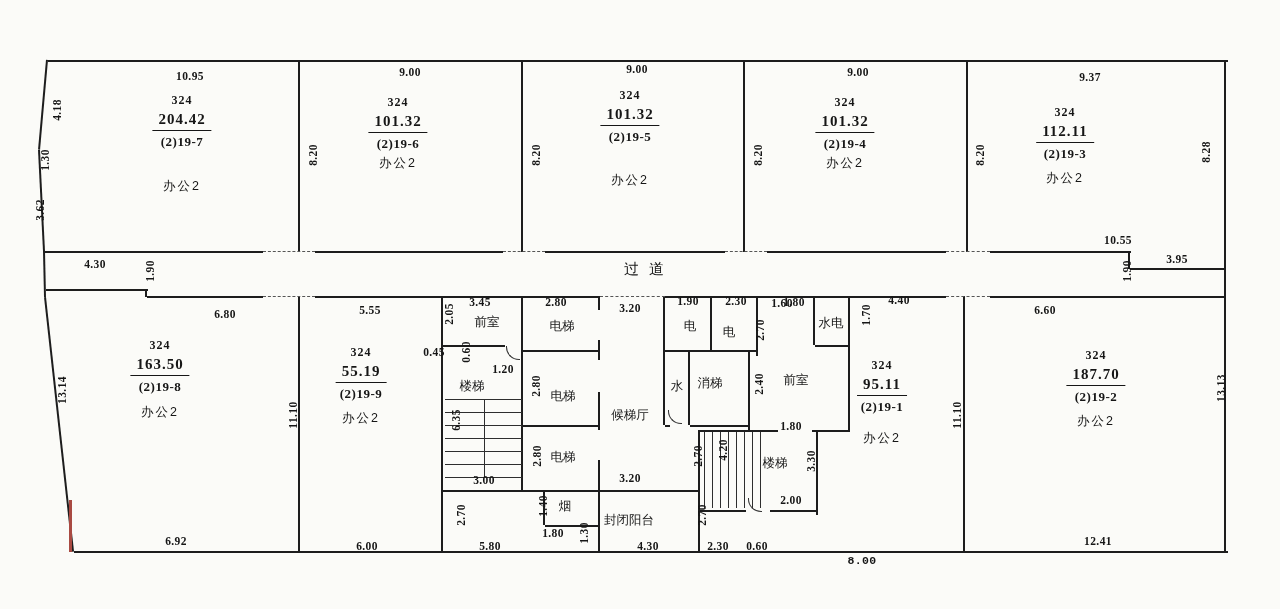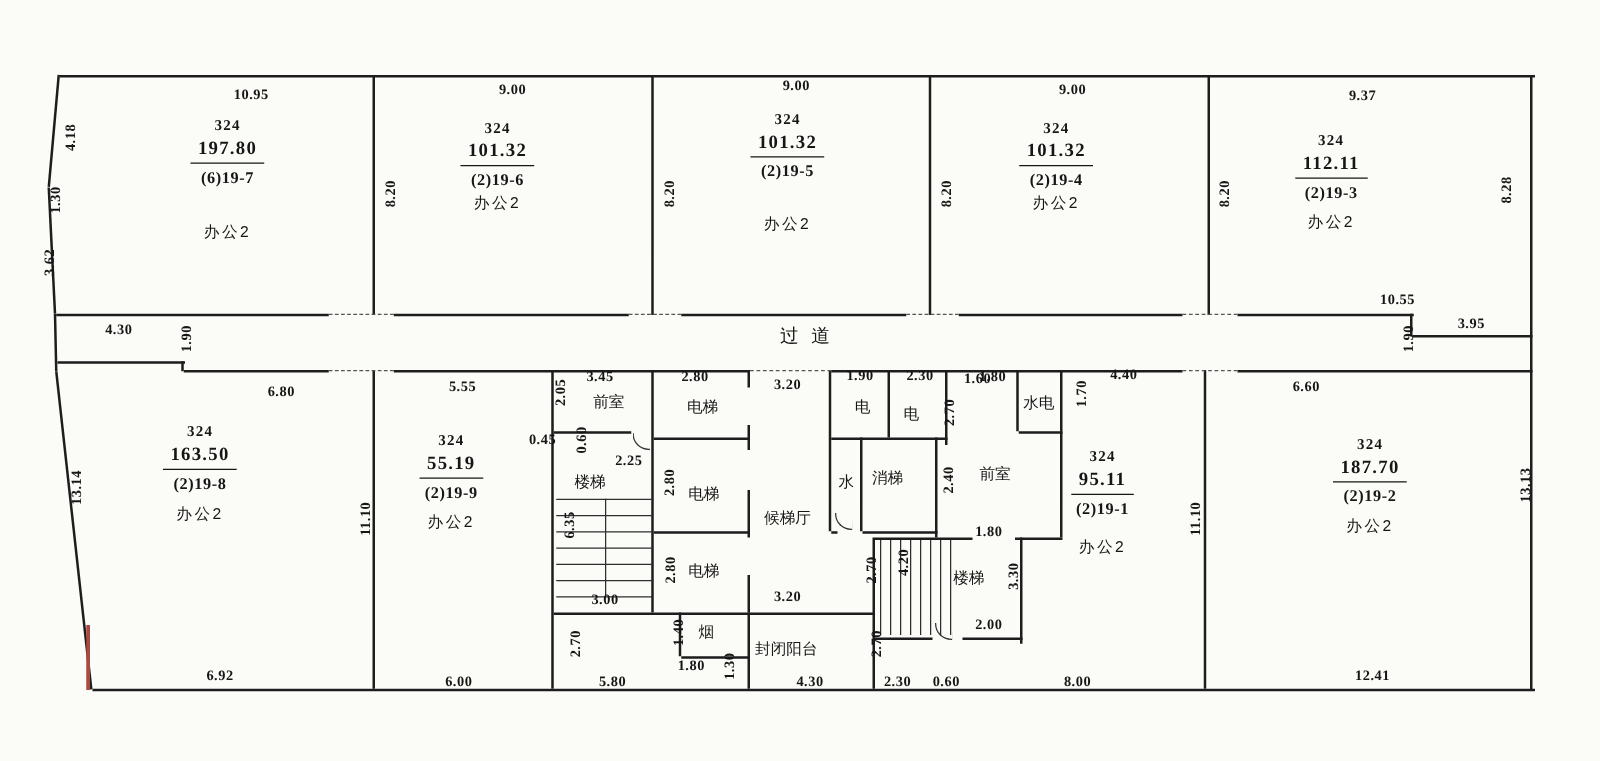--- a/index.html
+++ b/index.html
@@ -128,22 +128,22 @@
     <div class="tread" style="left: 736px; top: 432px; width: 1px; height: 76px;"></div>
     <div class="tread" style="left: 744px; top: 432px; width: 1px; height: 76px;"></div>
     <div class="tread" style="left: 752px; top: 432px; width: 1px; height: 76px;"></div>
     <div class="tread" style="left: 760px; top: 432px; width: 1px; height: 76px;"></div>
     <div class="door-arc" style="left: 506px; top: 346px;"></div>
     <div class="door-arc" style="left: 668px; top: 410px;"></div>
     <div class="door-arc" style="left: 748px; top: 498px;"></div>
     <div class="red-mark" style="left: 69px; top: 500px; width: 3px; height: 52px;"></div>
     <div class="room-block" style="left: 182px; top: 92px;">
       <div class="room-code">324</div>
-      <div class="room-area">197.80</div>
-      <div class="room-unit">(6)19-7</div>
+      <div class="room-area">204.42</div>
+      <div class="room-unit">(2)19-7</div>
     </div>
     <div class="room-type" style="left: 182px; top: 186px;">办公2</div>
     <div class="room-block" style="left: 398px; top: 94px;">
       <div class="room-code">324</div>
       <div class="room-area">101.32</div>
       <div class="room-unit">(2)19-6</div>
     </div>
     <div class="room-type" style="left: 398px; top: 163px;">办公2</div>
     <div class="room-block" style="left: 630px; top: 87px;">
       <div class="room-code">324</div>
@@ -195,21 +195,21 @@
     <div class="plan-label" style="left: 472px; top: 386px;">楼梯</div>
     <div class="plan-label" style="left: 563px; top: 396px;">电梯</div>
     <div class="plan-label" style="left: 630px; top: 415px;">候梯厅</div>
     <div class="plan-label" style="left: 677px; top: 386px;">水</div>
     <div class="plan-label" style="left: 710px; top: 383px;">消梯</div>
     <div class="plan-label" style="left: 796px; top: 380px;">前室</div>
     <div class="plan-label" style="left: 563px; top: 457px;">电梯</div>
     <div class="plan-label" style="left: 775px; top: 463px;">楼梯</div>
     <div class="plan-label" style="left: 565px; top: 506px;">烟</div>
     <div class="plan-label" style="left: 629px; top: 520px;">封闭阳台</div>
-    <div class="dim" style="left: 201px; top: 76px;">10.95</div>
+    <div class="dim" style="left: 190px; top: 76px;">10.95</div>
     <div class="dim" style="left: 410px; top: 72px;">9.00</div>
     <div class="dim" style="left: 637px; top: 69px;">9.00</div>
     <div class="dim" style="left: 858px; top: 72px;">9.00</div>
     <div class="dim" style="left: 1090px; top: 77px;">9.37</div>
     <div class="dim rot" style="left: 57px; top: 110px;">4.18</div>
     <div class="dim rot" style="left: 45px; top: 160px;">1.30</div>
     <div class="dim rot" style="left: 40px; top: 210px;">3.62</div>
     <div class="dim rot" style="left: 62px; top: 390px;">13.14</div>
     <div class="dim rot" style="left: 313px; top: 155px;">8.20</div>
     <div class="dim rot" style="left: 536px; top: 155px;">8.20</div>
@@ -233,38 +233,38 @@
     <div class="dim" style="left: 630px; top: 308px;">3.20</div>
     <div class="dim" style="left: 688px; top: 301px;">1.90</div>
     <div class="dim" style="left: 736px; top: 301px;">2.30</div>
     <div class="dim" style="left: 794px; top: 302px;">1.80</div>
     <div class="dim" style="left: 782px; top: 303px; text-align: right;">1.60</div>
     <div class="dim" style="left: 899px; top: 300px;">4.40</div>
     <div class="dim rot" style="left: 760px; top: 330px;">2.70</div>
     <div class="dim rot" style="left: 866px; top: 315px;">1.70</div>
     <div class="dim" style="left: 434px; top: 352px;">0.45</div>
     <div class="dim rot" style="left: 466px; top: 352px;">0.60</div>
-    <div class="dim" style="left: 503px; top: 369px;">2.25</div>
+    <div class="dim" style="left: 503px; top: 369px;">1.20</div>
     <div class="dim rot" style="left: 536px; top: 386px;">2.80</div>
     <div class="dim rot" style="left: 759px; top: 384px;">2.40</div>
     <div class="dim" style="left: 791px; top: 426px;">1.80</div>
     <div class="dim rot" style="left: 456px; top: 420px;">6.35</div>
     <div class="dim" style="left: 484px; top: 480px;">3.00</div>
     <div class="dim rot" style="left: 537px; top: 456px;">2.80</div>
     <div class="dim" style="left: 630px; top: 478px;">3.20</div>
     <div class="dim rot" style="left: 698px; top: 456px;">2.70</div>
     <div class="dim rot" style="left: 723px; top: 450px;">4.20</div>
     <div class="dim rot" style="left: 811px; top: 461px;">3.30</div>
     <div class="dim" style="left: 791px; top: 500px;">2.00</div>
     <div class="dim rot" style="left: 461px; top: 515px;">2.70</div>
     <div class="dim rot" style="left: 543px; top: 506px;">1.40</div>
     <div class="dim" style="left: 553px; top: 533px;">1.80</div>
     <div class="dim rot" style="left: 584px; top: 533px;">1.30</div>
     <div class="dim" style="left: 490px; top: 546px;">5.80</div>
     <div class="dim" style="left: 648px; top: 546px;">4.30</div>
     <div class="dim rot" style="left: 702px; top: 515px;">2.70</div>
     <div class="dim" style="left: 718px; top: 546px;">2.30</div>
     <div class="dim" style="left: 757px; top: 546px;">0.60</div>
-    <div class="dim" style="left: 862px; top: 546px;">8.00</div>
+    <div class="dim" style="left: 862px; top: 560px; font-family: Liberation Mono, monospace;">8.00</div>
     <div class="dim" style="left: 176px; top: 541px;">6.92</div>
     <div class="dim" style="left: 367px; top: 546px;">6.00</div>
     <div class="dim" style="left: 1098px; top: 541px;">12.41</div>
   </div>
 
 </body></html>

